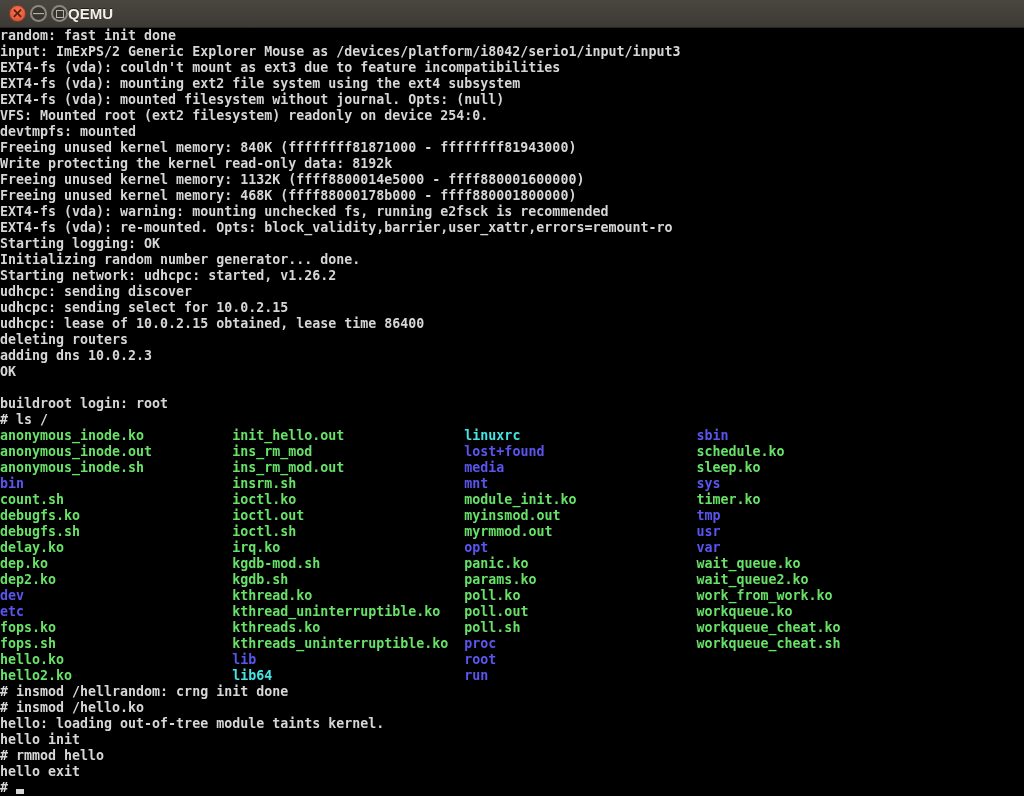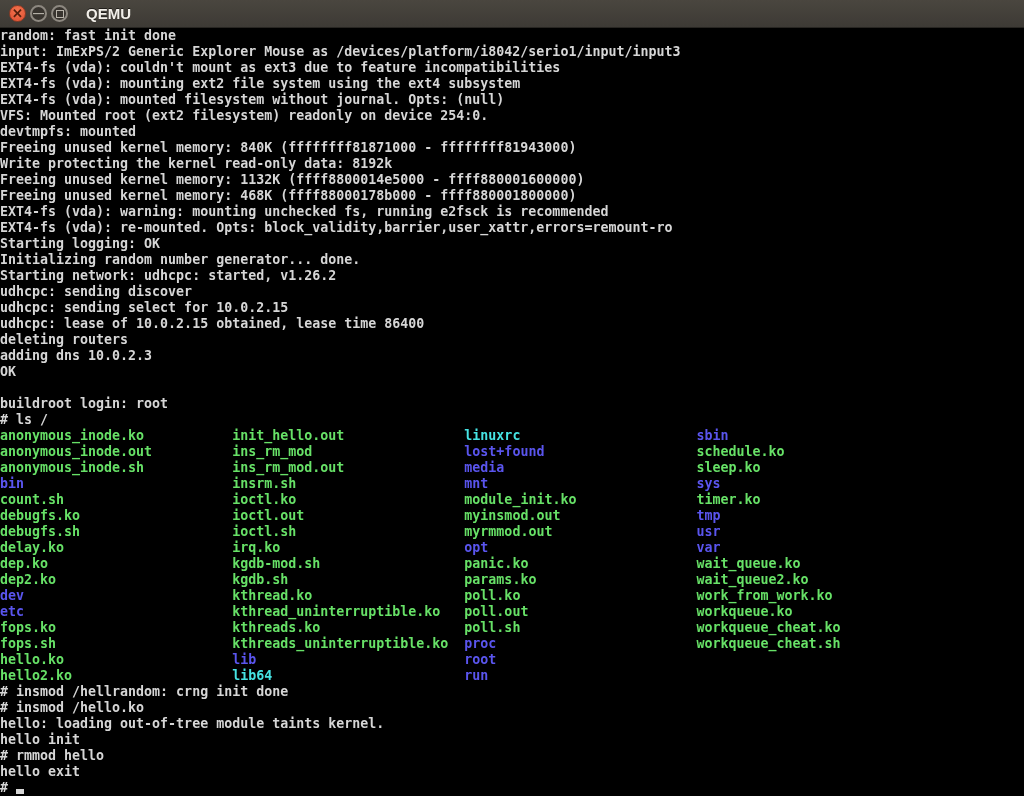--- a/index.html
+++ b/index.html
@@ -29,21 +29,20 @@
   }
   .tb-btn.dim{
     background:#38342f;
     border:2px solid #8d8880;
   }
   .tb-btn.dim .glyph{color:#b8b3aa;font-size:11px;font-weight:bold;line-height:1;}
   .tb-btn.max .glyph{
     display:block;width:6px;height:6px;border:1.5px solid #b8b3aa;background:transparent;
   }
   .tb-title{
-    margin-left:18px;
     color:#f2efe9;font-size:15px;font-weight:bold;
     text-shadow:0 -1px 0 #201e1b;
     text-align:right;
   }
 
   
   .screen{
     flex:1 1 auto;background:#000;
     font-family:"DejaVu Sans Mono",monospace;
     font-size:13.3px;line-height:16px;font-weight:bold;

